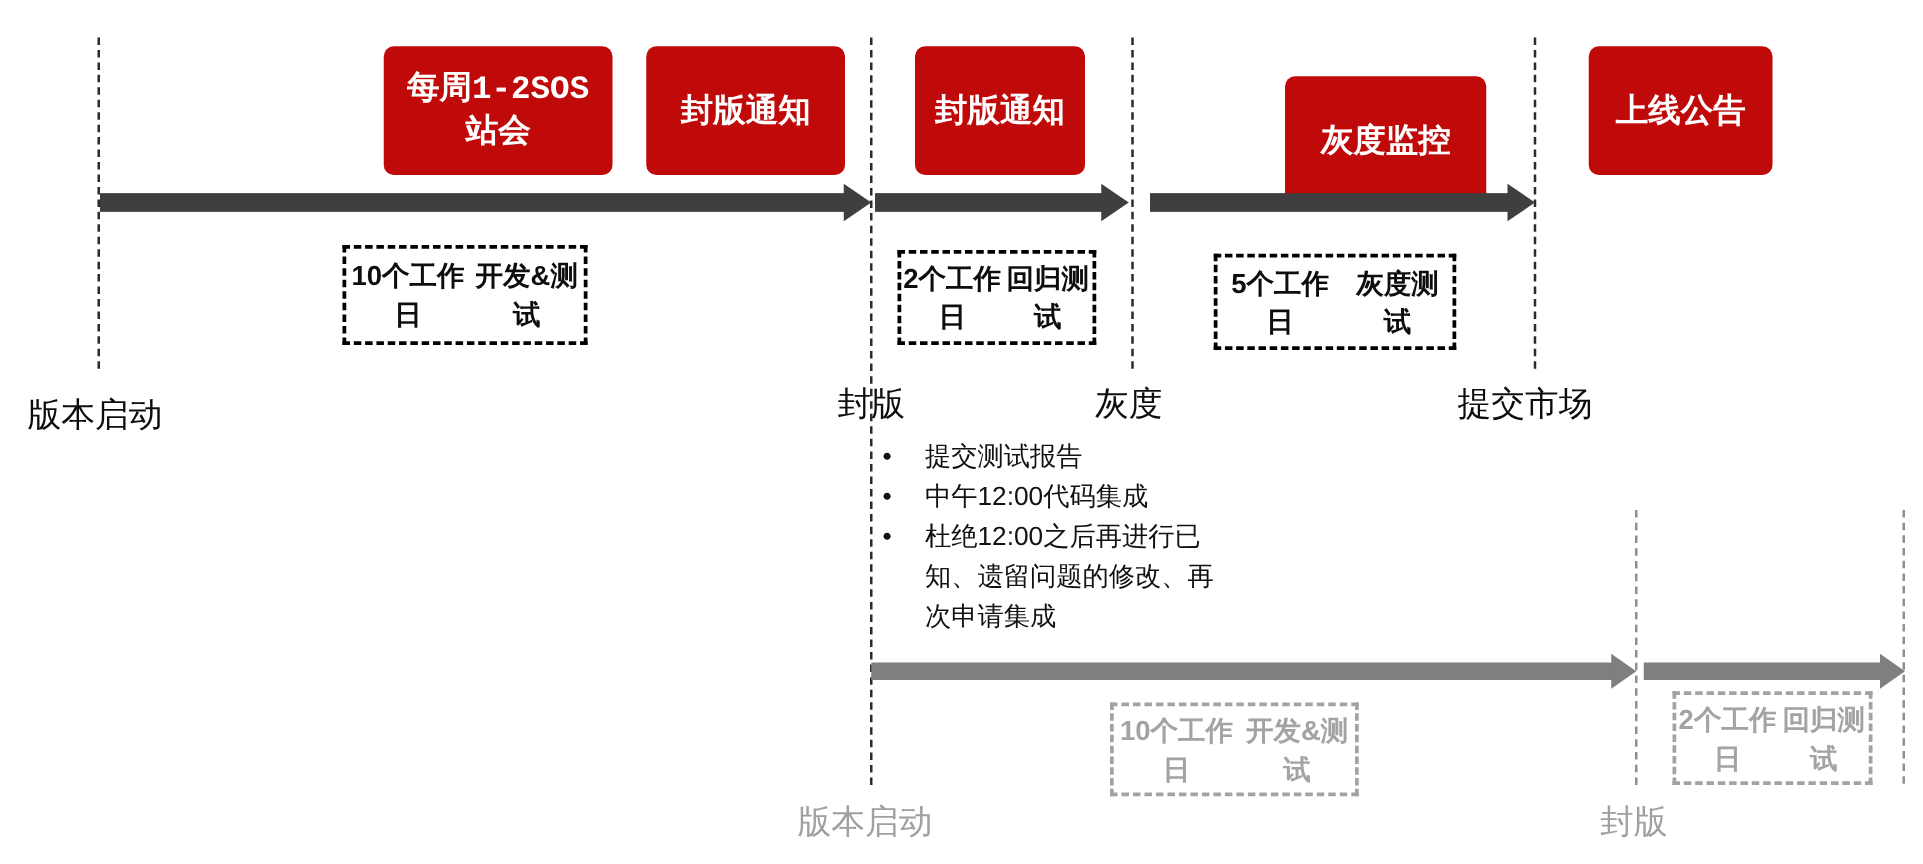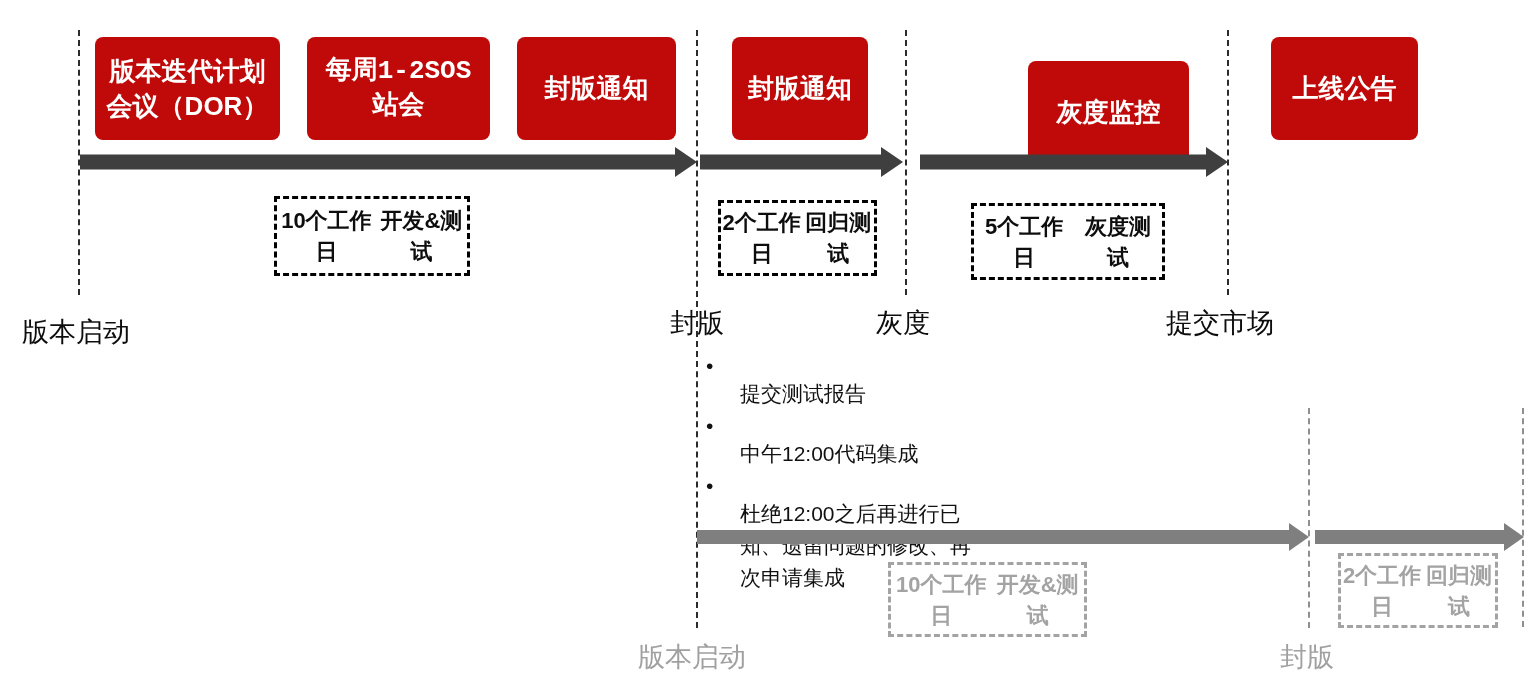--- a/index.html
+++ b/index.html
@@ -37,39 +37,35 @@
     display:flex;flex-direction:row;justify-content:center;align-items:center;text-align:center;
   }
   .dashbox.gray{border-color:#A3A3A3;color:#A3A3A3;}
   
   .mlabel{position:absolute;font-weight:normal;font-size:27px;color:#0d0d0d;white-space:nowrap;}
   .mlabel.gray{color:#A0A0A0;}
   
   .notes{position:absolute;left:706px;top:350px;width:300px;color:#111111;font-size:21px;}
   .note-item{display:flex;align-items:flex-start;line-height:32px;}
   .note-bullet{flex:0 0 14px;margin-right:20px;}
-  .note-text{width:234px;margin-top:28px;}
+  .note-text{width:234px;}
 </style>
 </head>
 <body>
 
 <div class="canvas">
 
   <div class="vline" style="left:78px;top:30px;height:265px;"></div>
   <div class="vline" style="left:696px;top:30px;height:598px;"></div>
   <div class="vline" style="left:905px;top:30px;height:265px;"></div>
   <div class="vline" style="left:1227px;top:30px;height:265px;"></div>
 
   <div class="vline gray" style="left:1308px;top:408px;height:220px;"></div>
   <div class="vline gray" style="left:1522px;top:408px;height:219px;"></div>
 
-  <div class="redbox" style="left:95px;width:185px;">
-    <span>版本迭代计划</span>
-    <span>会议（DOR）</span>
-  </div>
   <div class="redbox" style="left:307px;width:183px;font-family:Liberation Mono, monospace;">
     <span>每周1-2SOS</span>
     <span>站会</span>
   </div>
   <div class="redbox" style="left:517px;width:159px;">
     <span>封版通知</span>
   </div>
   <div class="redbox" style="left:732px;width:136px;">
     <span>封版通知</span>
   </div>

